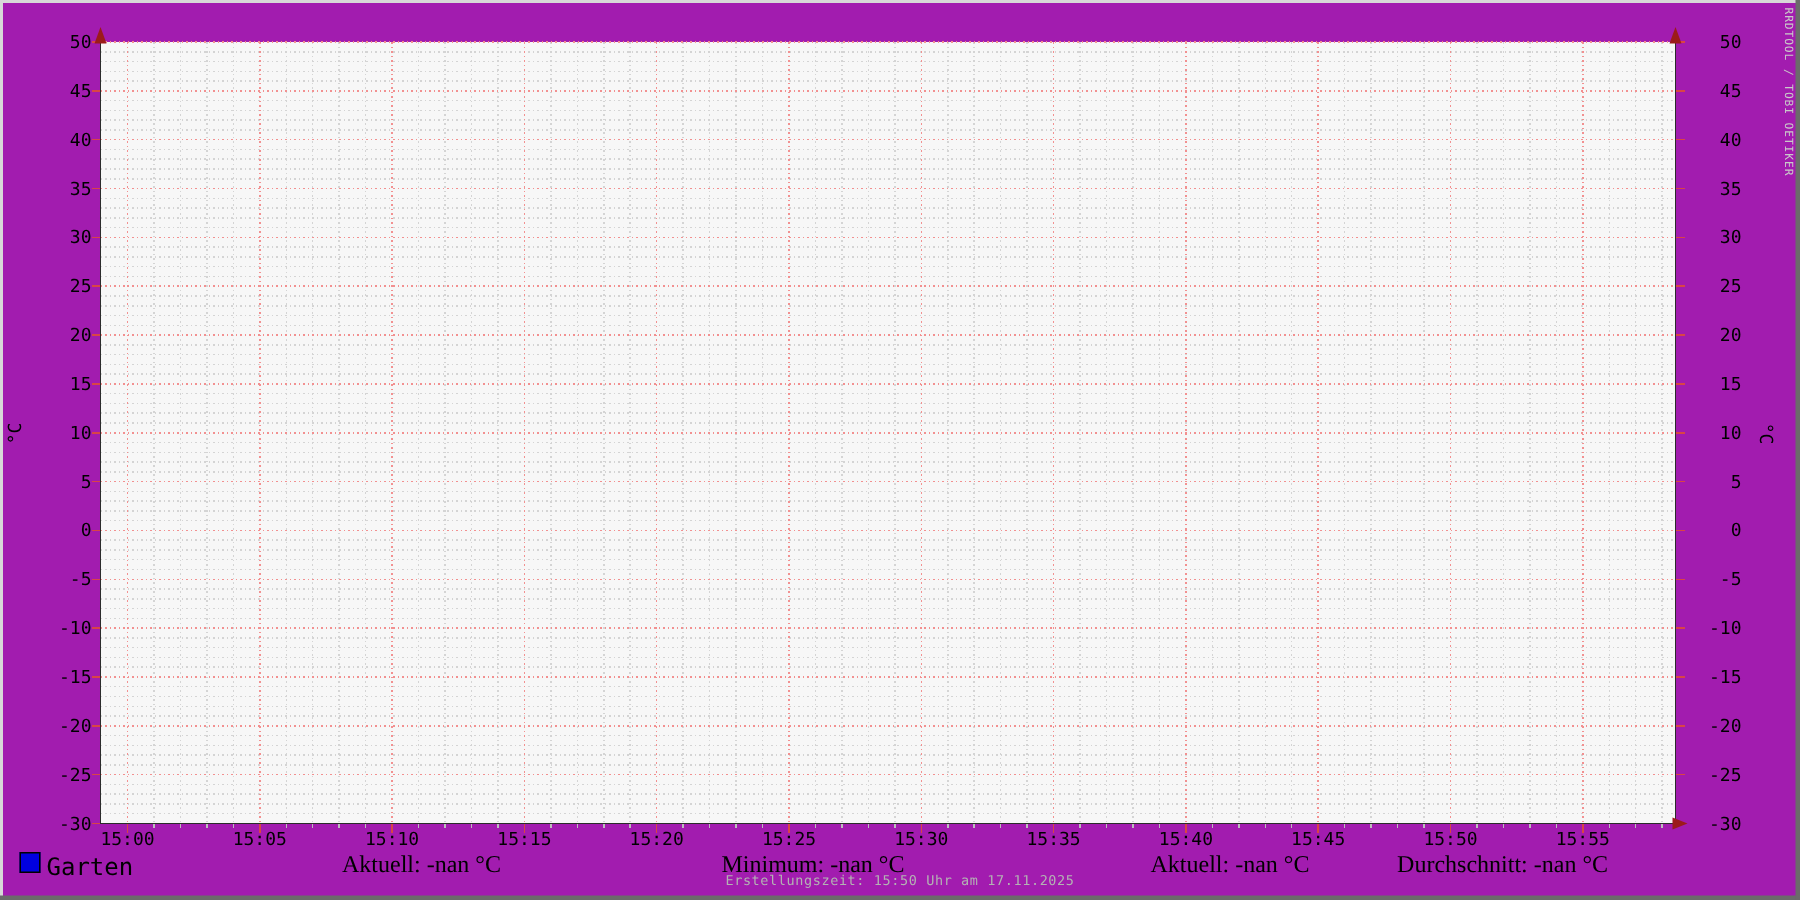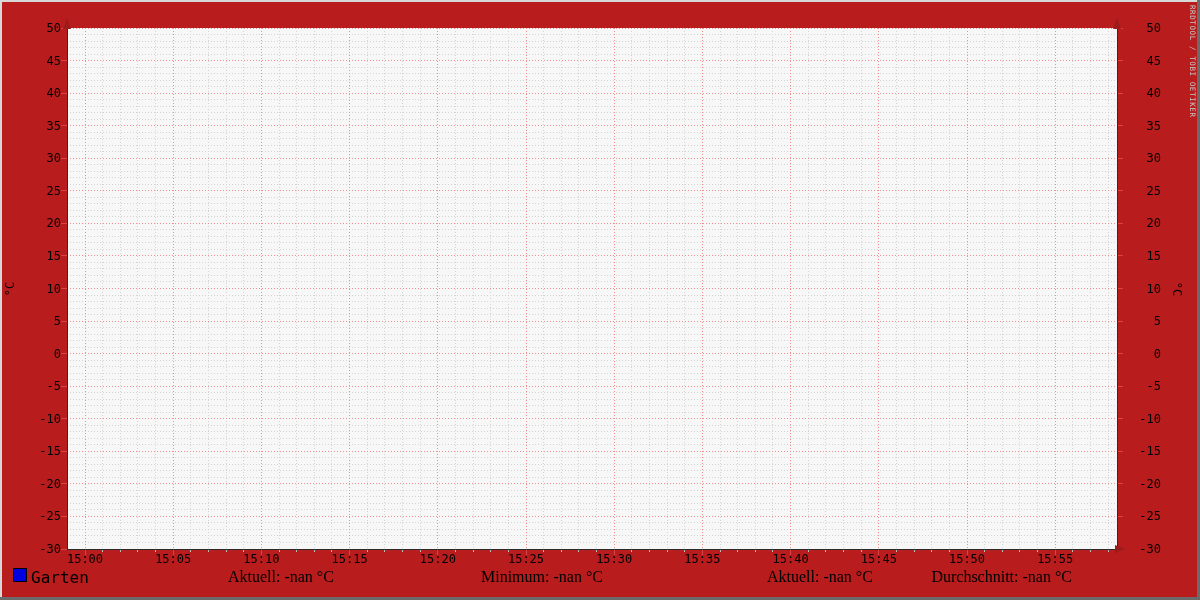--- a/index.html
+++ b/index.html
@@ -1,18 +1,18 @@
 <!DOCTYPE html>
 <html><head>
 <meta charset="utf-8">
 <style>
   html,body{margin:0;padding:0;}
   body{width:1200px;height:600px;overflow:hidden;background:#f1f1f1;
        font-family:"DejaVu Sans Mono",monospace;}
-  #frame{position:relative;width:1200px;height:600px;background:#b91c1c;box-sizing:border-box;}
+  #frame{position:relative;width:1200px;height:600px;background:#a21caf;box-sizing:border-box;}
   
   .edge{position:absolute;z-index:30;}
   .edge.top{left:0;top:0;width:1200px;height:2px;background:#d8d8d8;}
   .edge.left{left:0;top:0;width:2px;height:600px;background:#d8d8d8;}
   .edge.bottom{left:0;bottom:0;width:1200px;height:3px;background:#6b6b6b;}
   .edge.right{right:0;top:0;width:3px;height:600px;background:#6b6b6b;}
 
   #chart-svg{position:absolute;left:0;top:0;width:1200px;height:600px;}
   #chart-svg line{shape-rendering:crispEdges;}
   #chart-svg text{font-family:"DejaVu Sans Mono",monospace;font-size:12px;fill:#000;}
@@ -337,19 +337,20 @@
 
   <div class="legend-row">
     <span class="swatch" style="background: rgb(0, 0, 224);"></span>
     <span class="series-label">Garten</span>
     <span class="stat aktuell">Aktuell: -nan °C</span>
     <span class="stat minimum">Minimum: -nan °C</span>
     <span class="stat maximum">Aktuell: -nan °C</span>
     <span class="stat durchschnitt">Durchschnitt: -nan °C</span>
   </div>
 
+  <div class="footer">Erstellungszeit: 15:50 Uhr am 17.11.2025</div>
   <div class="watermark">RRDTOOL / TOBI OETIKER</div>
 
   <div class="edge top"></div>
   <div class="edge left"></div>
   <div class="edge bottom"></div>
   <div class="edge right"></div>
 </div>
 
 </body></html>

